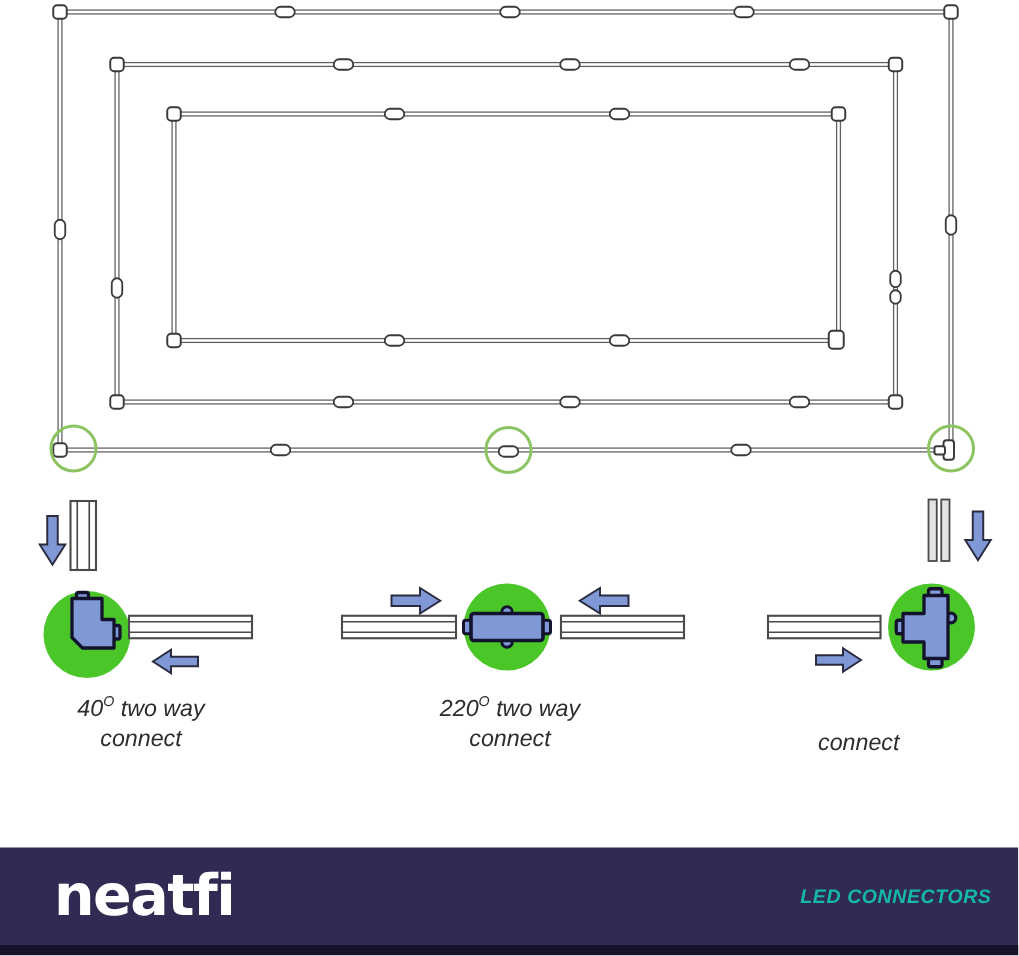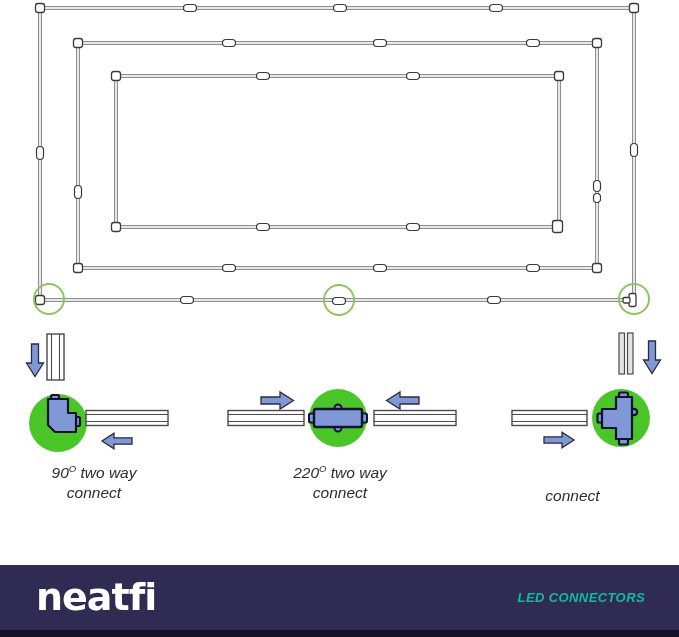--- a/index.html
+++ b/index.html
@@ -10,21 +10,21 @@
   #diagram-svg{position:absolute;left:0;top:0;}
   .connector-label{
     position:absolute;text-align:center;color:#2d2d2d;
     font-style:italic;font-size:15.5px;line-height:20px;
     font-family:"Liberation Sans",sans-serif;
   }
   .connector-label sup{font-size:9.5px;vertical-align:super;line-height:0;}
   #footer{
     position:absolute;left:0;top:565px;width:679px;height:72px;
     background:#302b52;display:flex;align-items:center;justify-content:space-between;
-    box-sizing:border-box;padding:0 34px 8px 36px;
+    box-sizing:border-box;padding:0 18px 8px 36px;
   }
   #footer-bottom-strip{
     position:absolute;left:0;top:630px;width:679px;height:7px;background:#15122a;
   }
   #brand-logo{
     color:#ffffff;font-weight:bold;font-size:38px;letter-spacing:-1px;
     font-family:"DejaVu Sans",sans-serif;
   }
   #footer-caption{
     color:#14b8a6;font-weight:bold;font-style:italic;font-size:13px;
@@ -161,21 +161,21 @@
         <rect x="619" y="438.5" width="9" height="6" rx="1.5" fill="#8098d6"></rect>
         <rect x="597.5" y="413.5" width="6" height="9" rx="1.5" fill="#8098d6"></rect>
         <circle cx="634" cy="412" r="3.2" fill="#8098d6"></circle>
         <path d="M 616 397 L 632 397 L 632 439 L 616 439 L 616 428 L 602 428 L 602 409 L 616 409 Z" fill="#8098d6"></path>
       </g>
       <path d="M -15 -3.2 L 3 -3.2 L 3 -7.8 L 15 0 L 3 7.8 L 3 3.2 L -15 3.2 Z" transform="translate(559,440)" stroke="#2b2b3f" stroke-width="1.3" fill="#8098d6"></path>
     </g>
   </svg>
 
   <div class="connector-label" style="left:16px;top:463px;width:156px;">
-    <span>90</span><sup>O</sup><span> two way</span><br>
+    <span>40</span><sup>O</sup><span> two way</span><br>
     <span>connect</span>
   </div>
 
   <div class="connector-label" style="left:262px;top:463px;width:156px;">
     <span>220</span><sup>O</sup><span> two way</span><br>
     <span>connect</span>
   </div>
 
   <div class="connector-label" style="left:480px;top:466px;width:185px;">
     <sup></sup><span></span><br>

